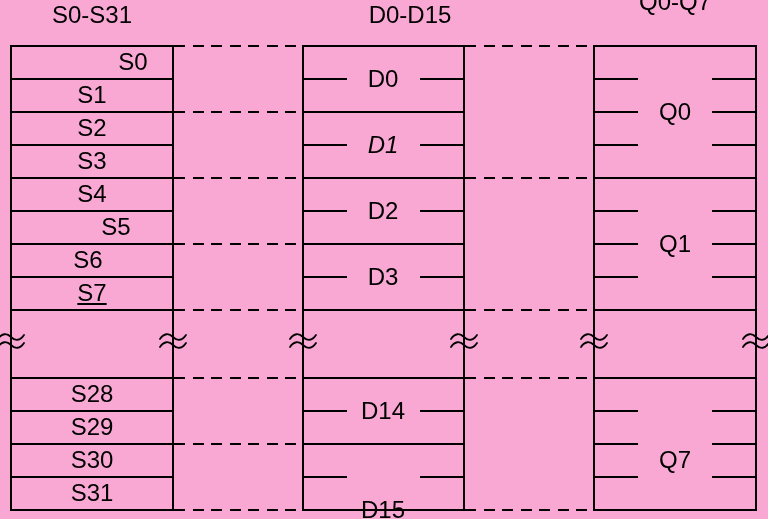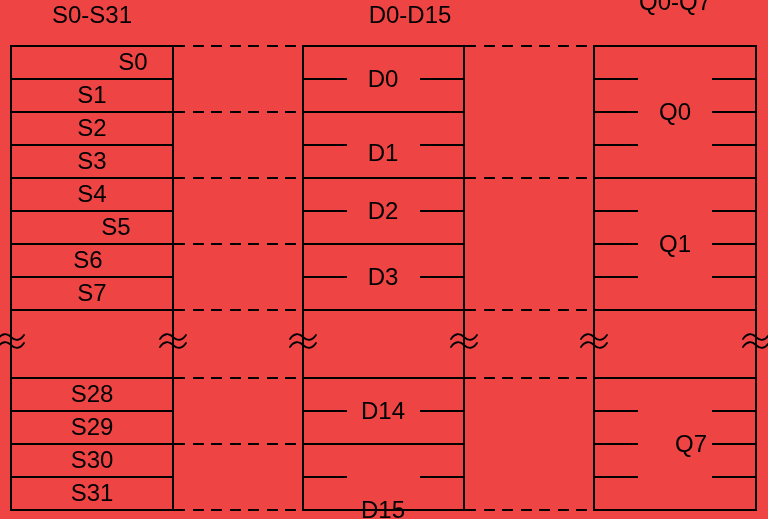--- a/index.html
+++ b/index.html
@@ -1,16 +1,16 @@
 <!DOCTYPE html>
 <html><head>
 <meta charset="utf-8">
 <style>
   html,body{margin:0;padding:0;background:#ffffff;}
-  #stage{position:relative;width:768px;height:519px;background:#ef4444;overflow:hidden;
+  #stage{position:relative;width:768px;height:519px;background:#f9a8d4;overflow:hidden;
          font-family:"Liberation Sans", sans-serif;}
   .lbl{position:absolute;transform:translate(-50%,-50%);font-size:24px;line-height:1;
        color:#000;white-space:nowrap;}
   .hdr{position:absolute;transform:translate(-50%,-50%);font-size:24px;line-height:1;
        color:#000;white-space:nowrap;}
   svg{position:absolute;left:0;top:0;}
   svg line{stroke:#000;stroke-width:2;}
   svg line.dash{stroke-dasharray:11 7.5;}
   svg path.sq{fill:none;stroke:#000;stroke-width:1.8;stroke-linecap:round;}
 </style>
@@ -153,31 +153,31 @@
   <div class="hdr" style="left:383px;top:15px;margin-left:27px;">D0-D15</div>
   <div class="hdr" style="left:675px;top:2px;">Q0-Q7</div>
 
   <div class="lbl" style="left:92px;top:62px;margin-left:41px;">S0</div>
   <div class="lbl" style="left:92px;top:95px;">S1</div>
   <div class="lbl" style="left:92px;top:128px;">S2</div>
   <div class="lbl" style="left:92px;top:161px;">S3</div>
   <div class="lbl" style="left:92px;top:194px;">S4</div>
   <div class="lbl" style="left:108px;top:227px;margin-left:8px;">S5</div>
   <div class="lbl" style="left:88px;top:260px;">S6</div>
-  <div class="lbl" style="left:92px;top:293px;">S7</div>
+  <div class="lbl" style="left:92px;top:293px;text-decoration:underline;">S7</div>
 
   <div class="lbl" style="left:92px;top:394px;text-align:right;">S28</div>
   <div class="lbl" style="left:92px;top:427px;">S29</div>
   <div class="lbl" style="left:92px;top:460px;">S30</div>
   <div class="lbl" style="left:92px;top:493px;">S31</div>
 
   <div class="lbl" style="left:383px;top:79px;">D0</div>
-  <div class="lbl" style="left:383px;top:153px;">D1</div>
+  <div class="lbl" style="left:383px;top:145px;font-style:italic;">D1</div>
   <div class="lbl" style="left:383px;top:211px;">D2</div>
   <div class="lbl" style="left:383px;top:277px;">D3</div>
   <div class="lbl" style="left:383px;top:411px;">D14</div>
   <div class="lbl" style="left:383px;top:477px;margin-top:33px;">D15</div>
 
   <div class="lbl" style="left:675px;top:112px;">Q0</div>
   <div class="lbl" style="left:675px;top:244px;">Q1</div>
-  <div class="lbl" style="left:675px;top:444px;margin-left:16px;">Q7</div>
+  <div class="lbl" style="left:675px;top:460px;">Q7</div>
 
 </div>
 
 </body></html>

